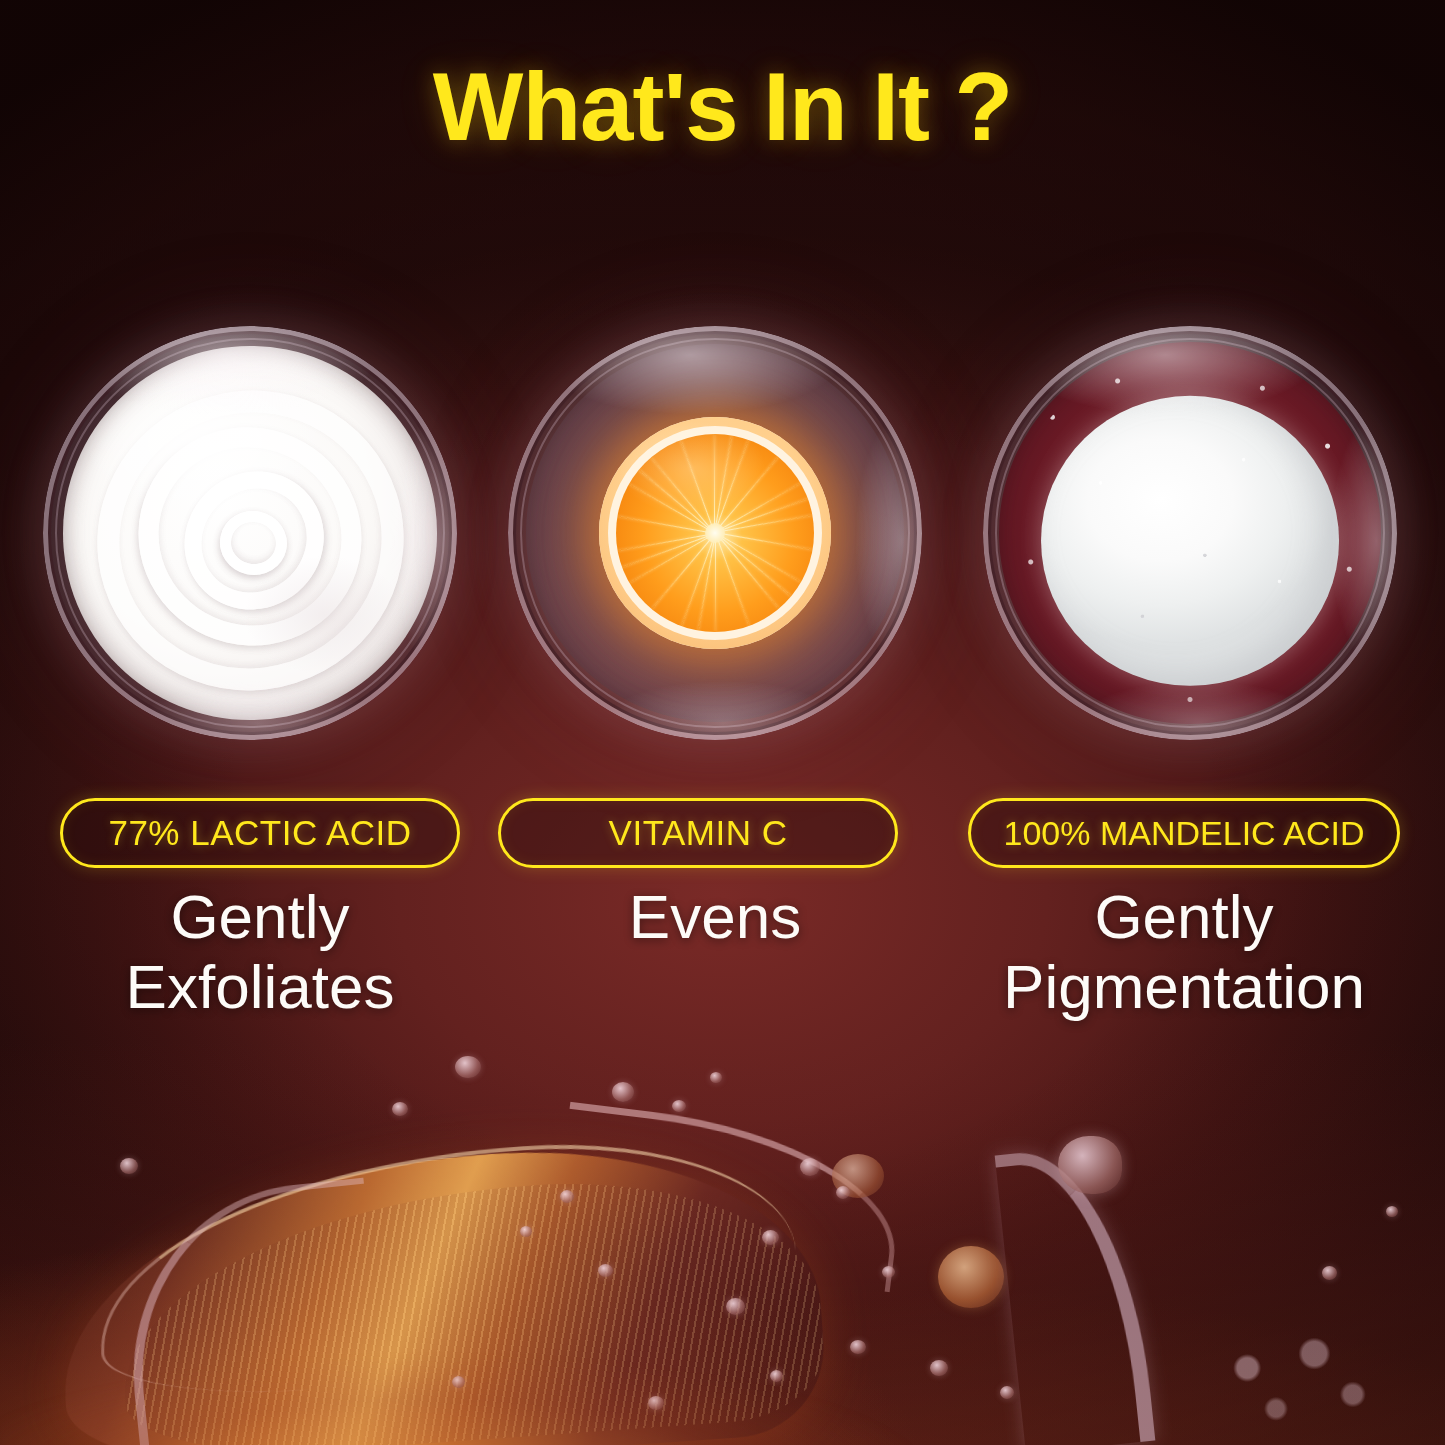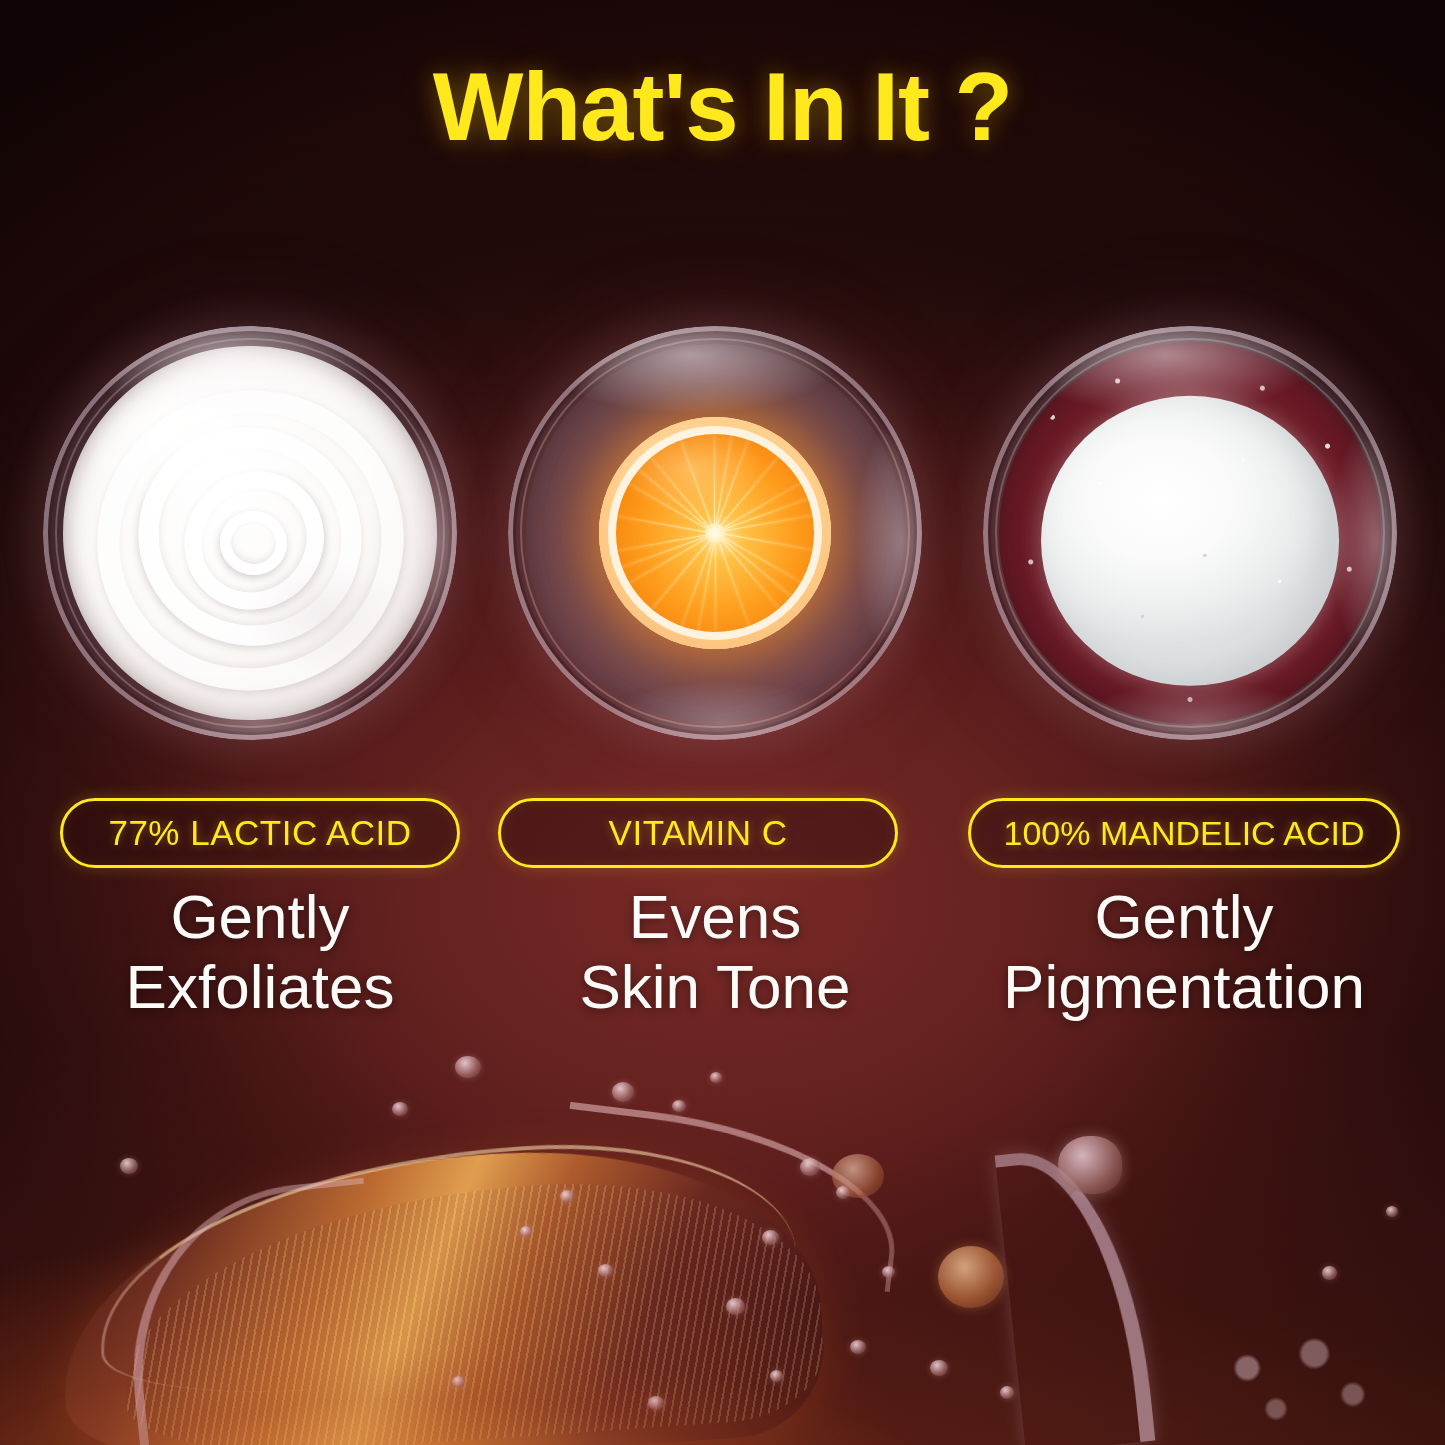--- a/index.html
+++ b/index.html
@@ -476,21 +476,20 @@
     </div>
   </div>
 
   <div class="benefit-row">
     <div class="benefit b1">
       <span>Gently</span>
       <span class="l2">Exfoliates</span>
     </div>
     <div class="benefit b2">
       <span>Evens</span>
-      <span class="l2">Skin Tone</span>
     </div>
     <div class="benefit b3">
       <span>Gently</span>
       <span class="l2">Pigmentation</span>
     </div>
   </div>
 
   <div class="splash">
     <div class="splash-base"></div>
     <div class="crown"></div>

